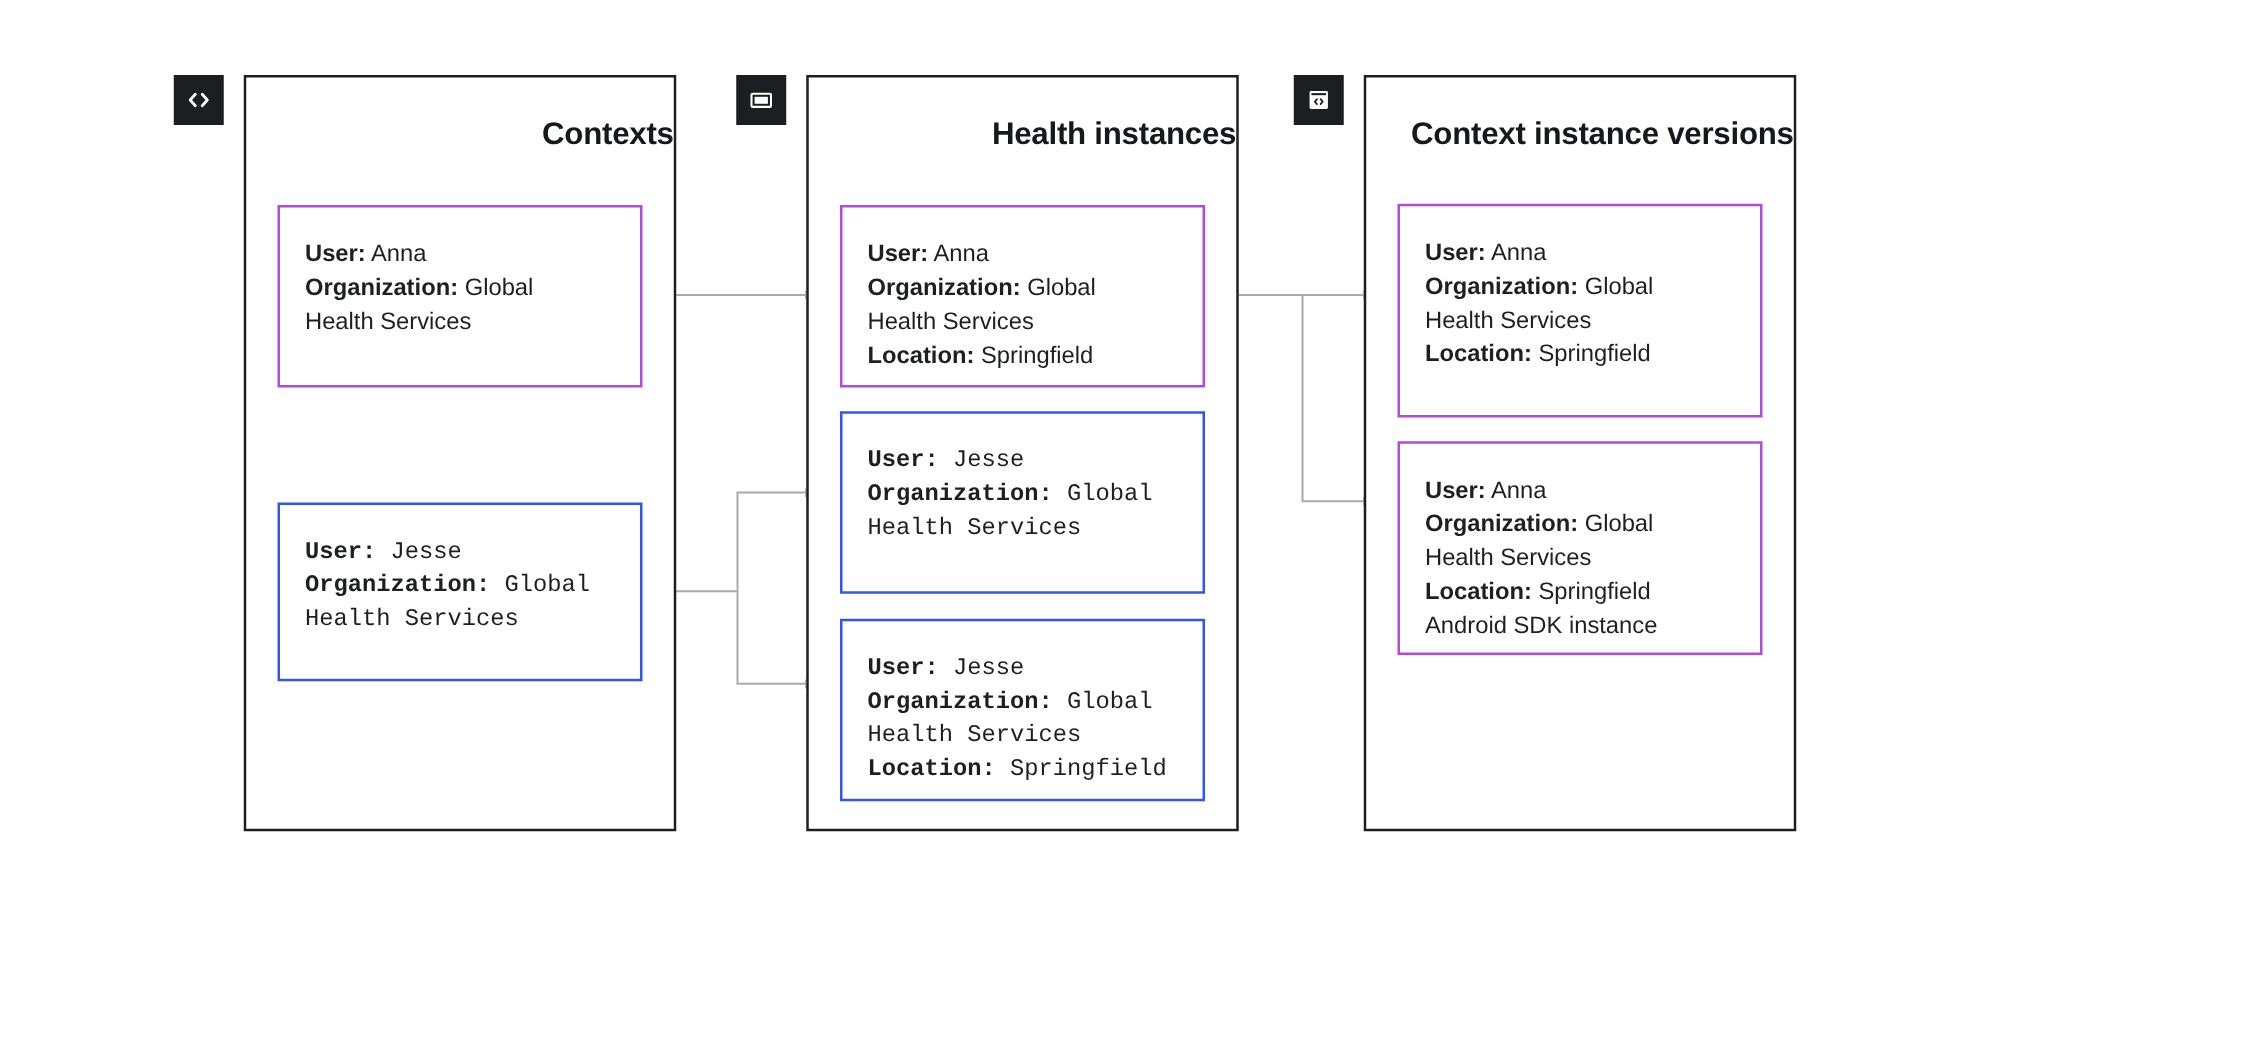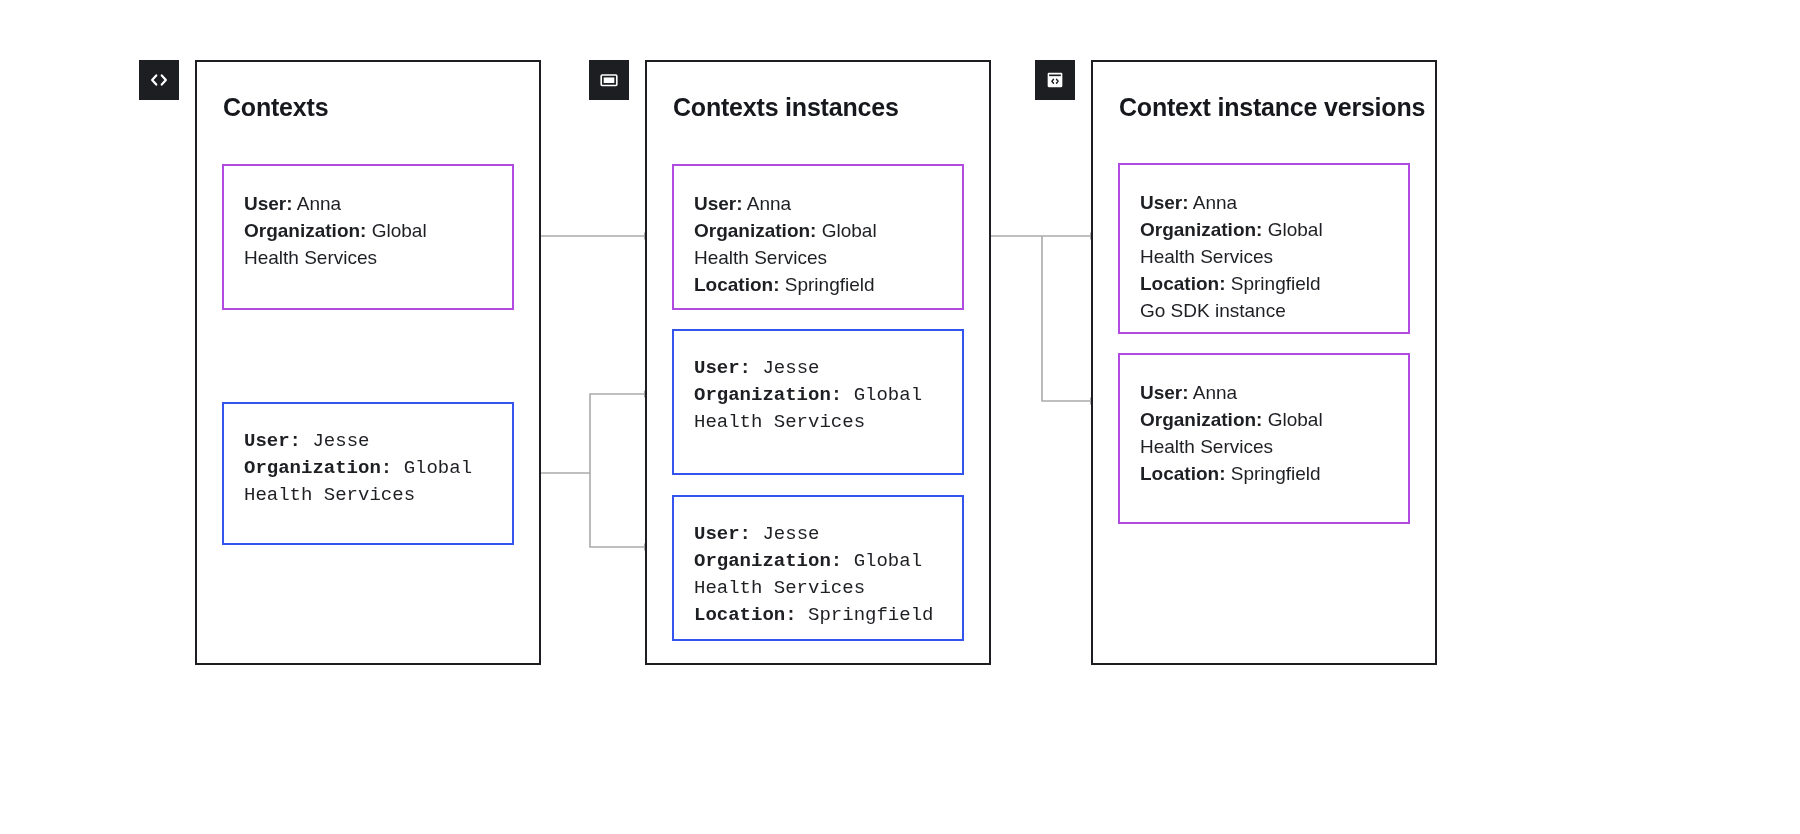--- a/index.html
+++ b/index.html
@@ -42,20 +42,21 @@
     z-index: 2;
   }
   .panel-title {
     font-size: 25px;
     font-weight: 700;
     letter-spacing: -0.2px;
     color: #16181d;
     margin: 30px 0 0 26px;
     line-height: 1.2;
     white-space: nowrap;
+    text-align: right;
   }
 
   #panel-contexts   { left: 195px;  top: 60px; width: 346px; height: 605px; }
   #panel-instances  { left: 645px;  top: 60px; width: 346px; height: 605px; }
   #panel-versions   { left: 1091px; top: 60px; width: 346px; height: 605px; }
 
   
   .badge {
     position: absolute;
     width: 40px;
@@ -180,21 +181,21 @@
     <div class="card-line">
       <span class="k">Organization:</span>
       <span>Global</span>
     </div>
     <div class="card-line">
       <span>Health Services</span>
     </div>
   </div>
 
   <section class="panel" id="panel-instances">
-    <h2 class="panel-title">Contexts instances</h2>
+    <h2 class="panel-title">Health instances</h2>
   </section>
 
   <div class="card purple" id="c2-anna">
     <div class="card-line">
       <span class="k">User:</span>
       <span>Anna</span>
     </div>
     <div class="card-line">
       <span class="k">Organization:</span>
       <span>Global</span>
@@ -253,36 +254,36 @@
       <span class="k">Organization:</span>
       <span>Global</span>
     </div>
     <div class="card-line">
       <span>Health Services</span>
     </div>
     <div class="card-line">
       <span class="k">Location:</span>
       <span>Springfield</span>
     </div>
-    <div class="card-line">
-      <span>Go SDK instance</span>
-    </div>
   </div>
 
   <div class="card purple" id="c3-android">
     <div class="card-line">
       <span class="k">User:</span>
       <span>Anna</span>
     </div>
     <div class="card-line">
       <span class="k">Organization:</span>
       <span>Global</span>
     </div>
     <div class="card-line">
       <span>Health Services</span>
     </div>
     <div class="card-line">
       <span class="k">Location:</span>
       <span>Springfield</span>
     </div>
+    <div class="card-line">
+      <span>Android SDK instance</span>
+    </div>
   </div>
 
 </div>
 
 </body></html>

